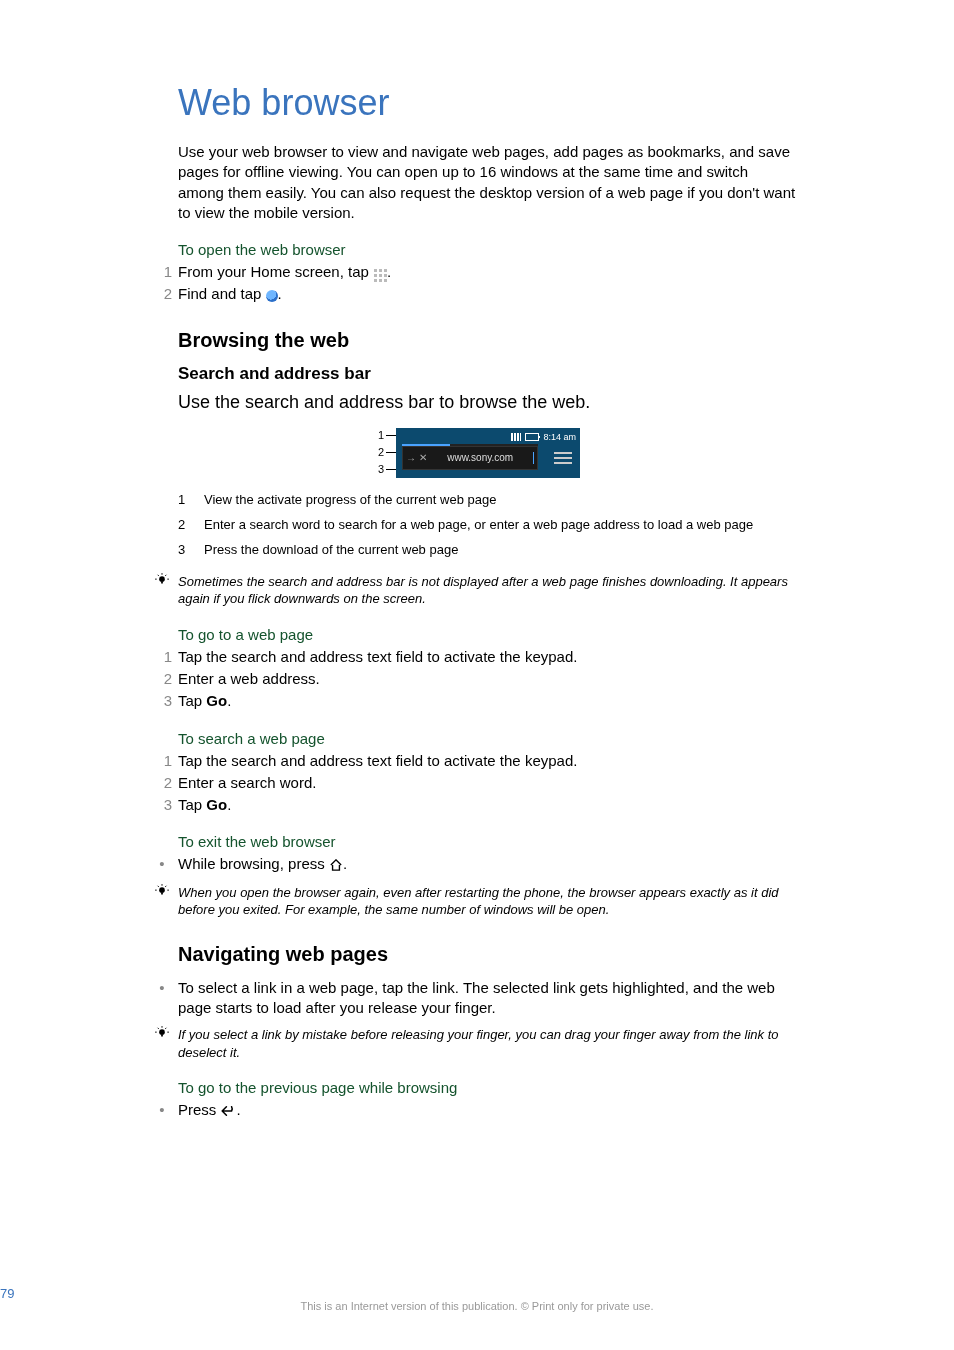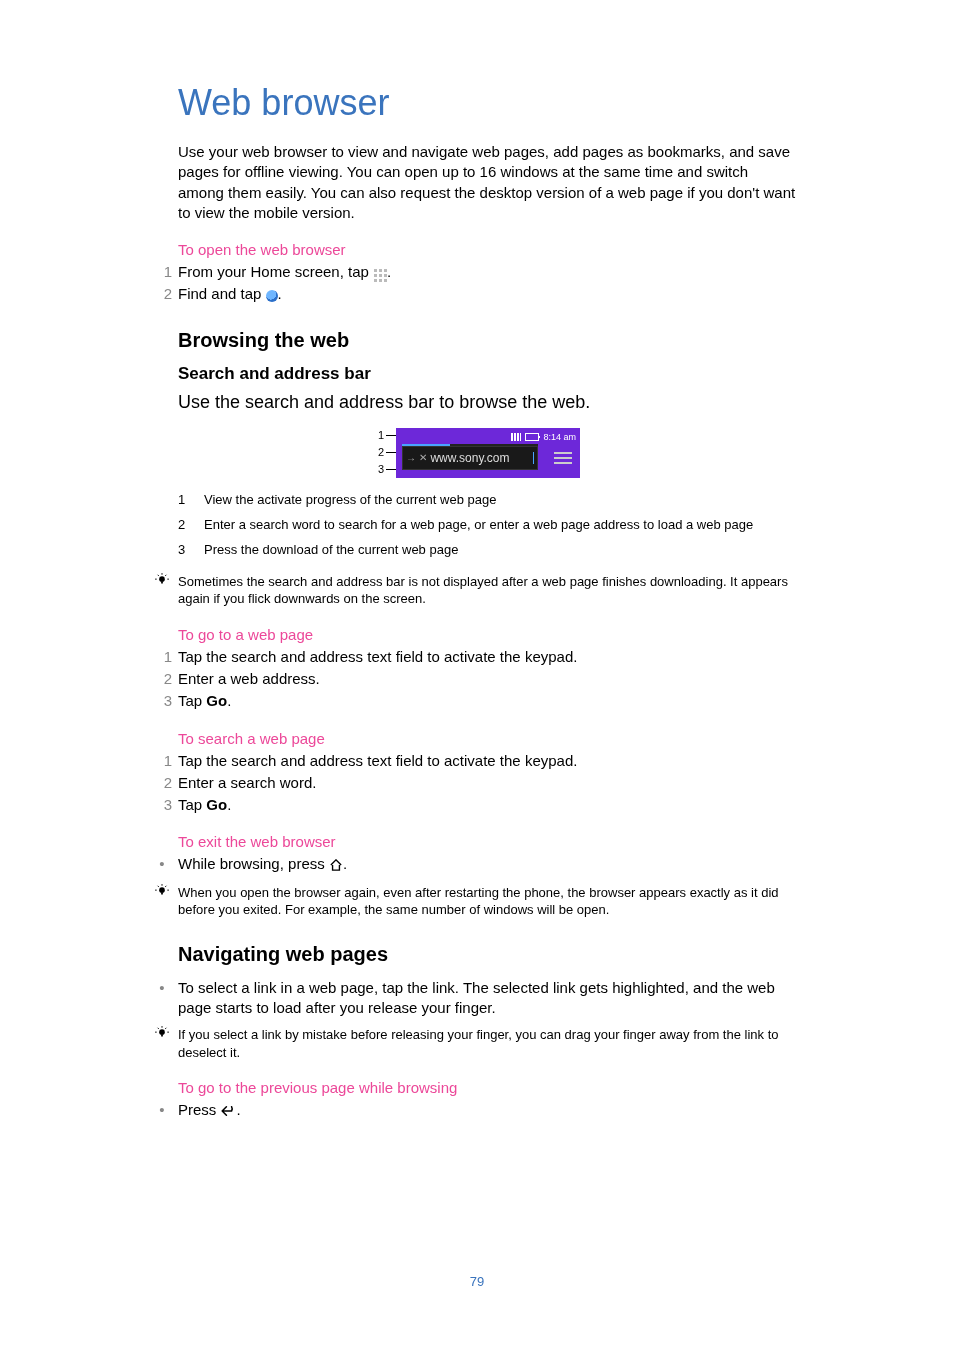--- a/index.html
+++ b/index.html
@@ -1,68 +1,68 @@
 <!DOCTYPE html>
 <html><head>
 <meta charset="utf-8">
 <style>
   html,body{margin:0;padding:0;background:#fff;}
   .page{width:954px;height:1350px;position:relative;font-family:Arial,Helvetica,sans-serif;color:#000;}
   .content{position:absolute;left:178px;top:82px;width:620px;}
   h1.title{color:#3a74bd;font-size:36px;font-weight:400;margin:0 0 18px 0;letter-spacing:0;}
   p.intro{font-size:15px;line-height:1.35;margin:14px 0 18px 0;}
-  .blue-sub{color:#ec4899;font-size:15px;font-weight:400;margin:0 0 4px 0;}
+  .blue-sub{color:#14532d;font-size:15px;font-weight:400;margin:0 0 4px 0;}
   ol.numlist{list-style:none;padding:0;margin:0 0 18px 0;}
   ol.numlist li{display:flex;align-items:flex-start;font-size:15px;line-height:1.35;margin-bottom:2px;}
   ol.numlist li .num{color:#888;min-width:20px;text-align:right;margin-left:-26px;margin-right:6px;}
   ul.blist{list-style:none;padding:0;margin:0 0 8px 0;}
   ul.blist li{display:flex;align-items:flex-start;font-size:15px;line-height:1.35;margin-bottom:2px;}
   ul.blist li .dot{color:#888;min-width:20px;text-align:center;margin-left:-26px;margin-right:6px;}
   h2.h2{font-size:20px;font-weight:bold;margin:24px 0 12px 0;}
   h3.h3{font-size:17px;font-weight:bold;margin:8px 0 6px 0;}
   p.body{font-size:18px;line-height:1.35;margin:0 0 14px 0;}
   .legend{margin:14px 0 16px 0;}
   .legend-row{display:flex;font-size:13px;margin-bottom:10px;}
   .legend-row .ln{min-width:16px;margin-right:10px;}
   .tip{display:flex;align-items:flex-start;margin:8px 0 18px 0;margin-left:-26px;}
   .tip .bulb{width:20px;flex:0 0 20px;margin-right:6px;text-align:center;color:#000;}
-  .tip .txt{font-size:13px;line-height:1.35;}
+  .tip .txt{font-size:13px;line-height:1.35;font-style:italic;}
   .bold{font-weight:bold;}
   .inline-icon{display:inline-block;vertical-align:middle;}
   .icon-apps{width:14px;height:14px;background:
     radial-gradient(circle,#bbb 45%,transparent 46%) 0 0/5px 5px,
     radial-gradient(circle,#bbb 45%,transparent 46%) 5px 0/5px 5px,
     radial-gradient(circle,#bbb 45%,transparent 46%) 10px 0/5px 5px;
     background-repeat:repeat;border:none;position:relative;top:2px;}
   .icon-globe{width:12px;height:12px;border-radius:50%;background:radial-gradient(circle at 40% 35%, #6fb6ff 0 50%, #2b6fc9 51% 100%);position:relative;top:1px;}
   .icon-home{width:14px;height:12px;position:relative;top:1px;}
   .icon-back{width:16px;height:12px;position:relative;top:1px;}
   .icon-bulb{width:14px;height:14px;}
   
   .mock-wrap{display:flex;justify-content:center;margin:10px 0 6px 0;}
   .mock{position:relative;}
   .mock .callouts{position:absolute;left:-18px;top:2px;font-size:11px;line-height:1;}
   .mock .callouts div{margin-bottom:6px;color:#000;}
   .mock .callouts .l{display:inline-block;width:14px;height:1px;background:#000;vertical-align:middle;margin-left:2px;}
-  .phone{width:184px;height:50px;background:#6d28d9;position:relative;color:#fff;font-size:9px;}
+  .phone{width:184px;height:50px;background:#0c4a6e;position:relative;color:#fff;font-size:9px;}
   .phone .status{position:absolute;right:4px;top:4px;display:flex;gap:4px;align-items:center;}
   .phone .status .bars{width:10px;height:8px;background:linear-gradient(to right,#fff 2px,transparent 2px 3px,#fff 3px 5px,transparent 5px 6px,#fff 6px 8px,transparent 8px 9px,#fff 9px 11px);}
   .phone .status .batt{width:14px;height:8px;border:1px solid #fff;box-sizing:border-box;position:relative;}
   .phone .status .batt:after{content:"";position:absolute;right:-2px;top:2px;width:1px;height:2px;background:#fff;}
   .phone .addr{position:absolute;left:6px;top:18px;right:42px;height:22px;background:#191919;border:1px solid #333;display:flex;align-items:center;padding:0 3px;gap:3px;}
   .phone .addr .arrow{font-size:10px;color:#aaa;}
   .phone .addr .x{font-size:10px;color:#aaa;}
-  .phone .addr .url{font-size:12px;color:#ddd;flex:1;}
+  .phone .addr .url{font-size:10px;color:#ddd;flex:1;text-align:center;}
   .phone .addr .cursor{width:1px;height:12px;background:#4aa3ff;}
   .phone .menu{position:absolute;right:8px;top:24px;width:18px;height:12px;display:flex;flex-direction:column;justify-content:space-between;}
   .phone .menu div{height:2px;background:#ccc;}
   .phone .prog{position:absolute;left:6px;right:42px;top:16px;height:3px;background:#222;}
   .phone .prog .bar{width:35%;height:100%;background:#4aa3ff;}
   
-  .pagenum{position:absolute;width:100%;text-align:center;bottom:61px;font-size:13px;color:#3a74bd;}
+  .pagenum{position:absolute;width:100%;bottom:49px;font-size:13px;color:#3a74bd;}
   .footer{position:absolute;width:100%;text-align:center;bottom:38px;font-size:11px;color:#999;}
 </style>
 </head>
 <body>
 
 <div class="page">
   <div class="content">
     <h1 class="title">Web browser</h1>
     <p class="intro">Use your web browser to view and navigate web pages, add pages as bookmarks, and save pages for offline viewing. You can open up to 16 windows at the same time and switch among them easily. You can also request the desktop version of a web page if you don't want to view the mobile version.</p>
 
@@ -242,13 +242,14 @@
         <span>
           <span>Press </span><span class="inline-icon"><svg class="icon-back" viewBox="0 0 18 14">
                 <path d="M6 2 L1 7 L6 12 M1 7 H12 A5 5 0 0 0 12 2" fill="none" stroke="#000" stroke-width="1.8" stroke-linejoin="round" stroke-linecap="round"></path>
               </svg></span><span>.</span>
         </span>
       </li>
     </ul>
 
   </div>
   <div class="pagenum">79</div>
+  <div class="footer">This is an Internet version of this publication. © Print only for private use.</div>
 </div>
 
 </body></html>

